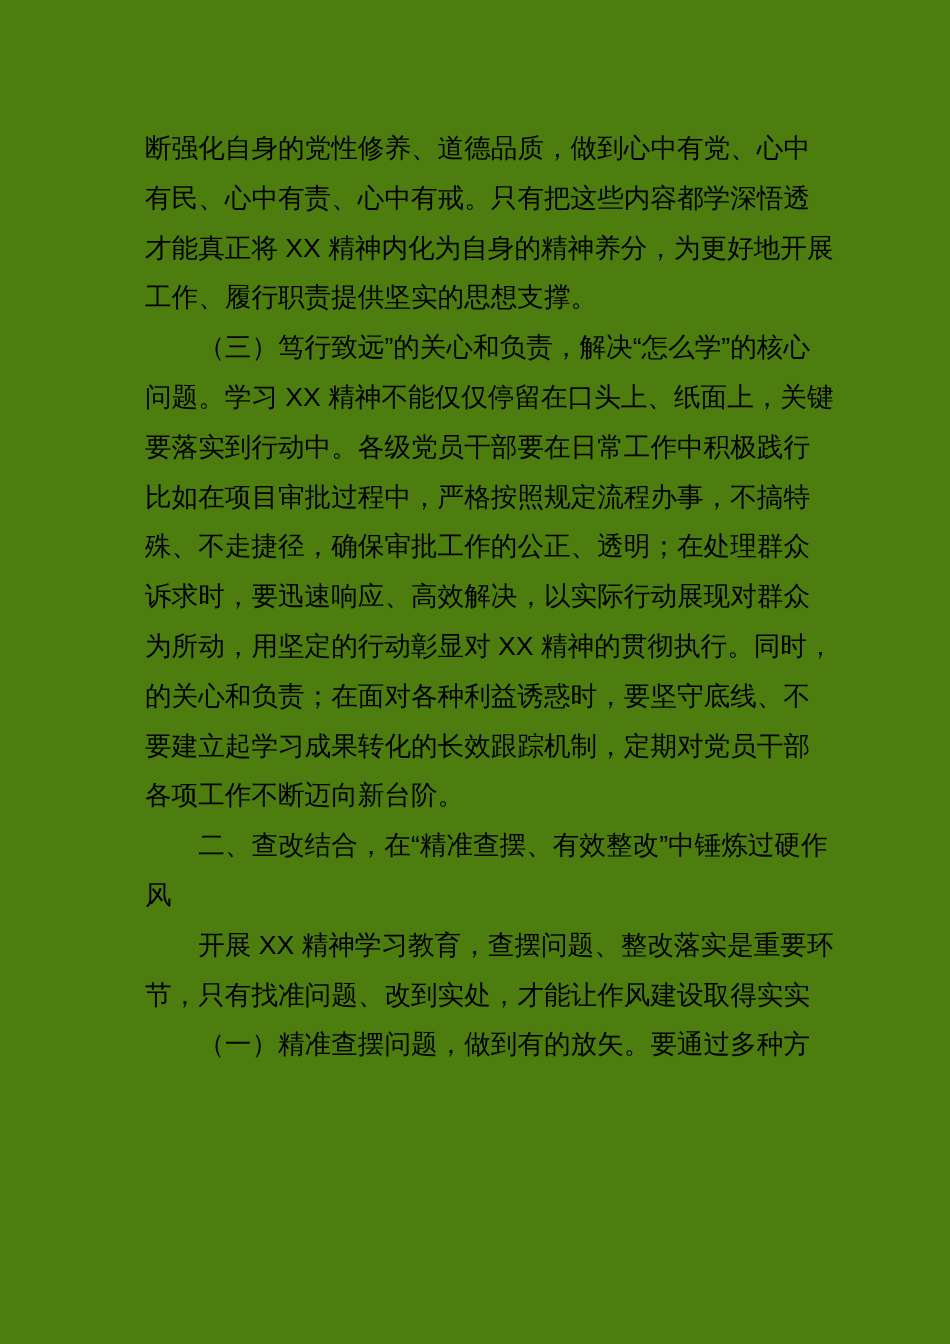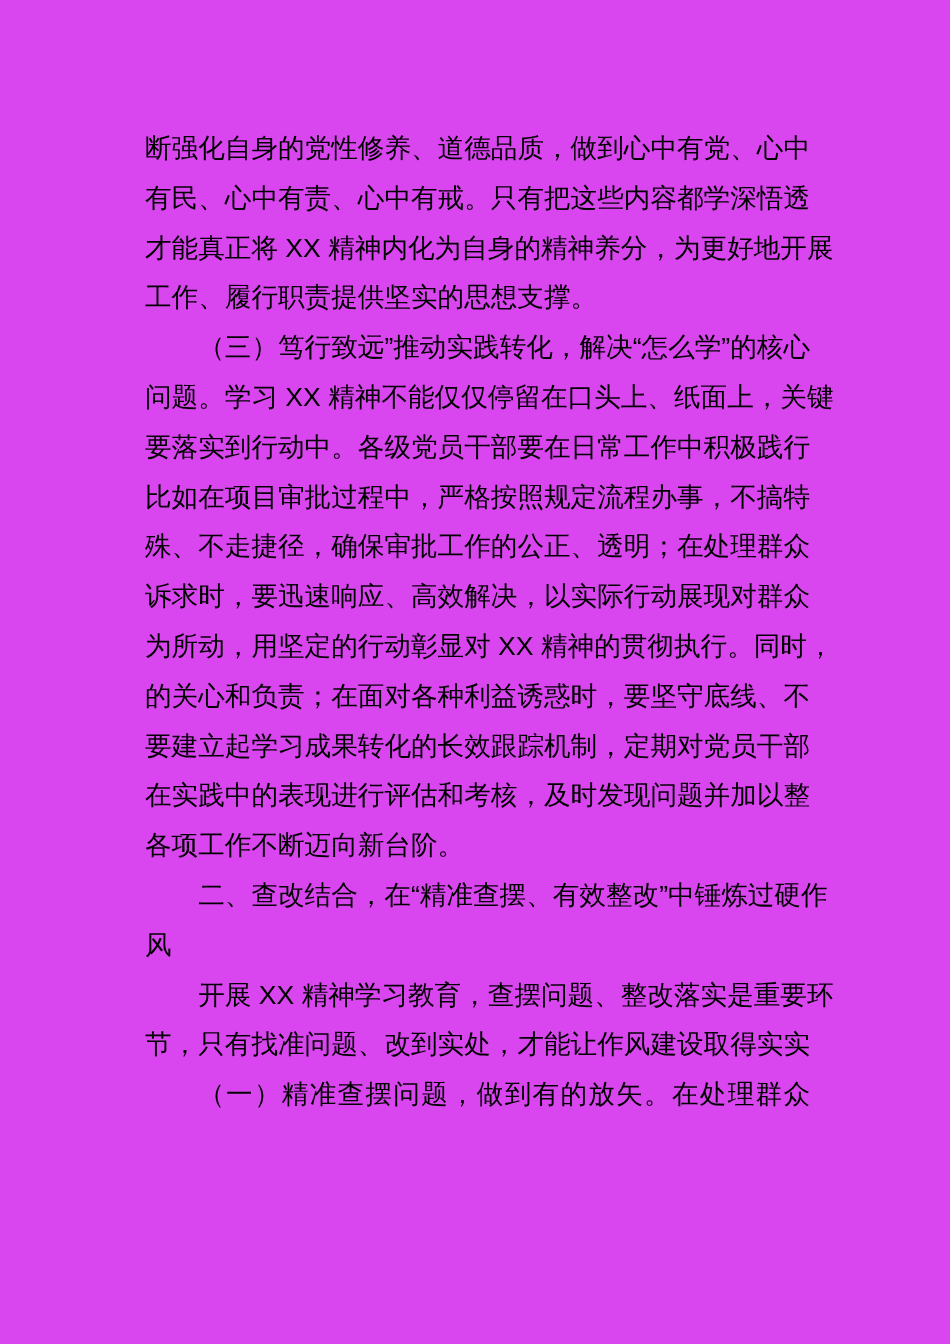--- a/index.html
+++ b/index.html
@@ -13,21 +13,21 @@
     position: relative;
     overflow: hidden;
     font-family: "Liberation Sans", sans-serif;
   }
   .page {
     position: absolute;
     left: 0;
     top: 0;
     width: 950px;
     height: 1344px;
-    background: #d946ef;
+    background: #4d7c0f;
   }
   .text-block {
     position: absolute;
     left: 145px;
     top: 124px;
     width: 665px;
     color: #000000;
     font-size: 26.6px;
     line-height: 49.8px;
     font-weight: 400;
@@ -56,37 +56,36 @@
 
 <div class="page">
   <div class="text-block" id="text-block" style="color: rgb(0, 0, 0);">
       <div class="paragraph">
         <div class="line">断强化自身的党性修养、道德品质，做到心中有党、心中</div>
         <div class="line">有民、心中有责、心中有戒。只有把这些内容都学深悟透</div>
         <div class="line">才能真正将 XX 精神内化为自身的精神养分，为更好地开展</div>
         <div class="line short">工作、履行职责提供坚实的思想支撑。</div>
       </div>
       <div class="paragraph">
-        <div class="line indent">（三）笃行致远”推动实践转化，解决“怎么学”的核心</div>
+        <div class="line indent">（三）笃行致远”的关心和负责，解决“怎么学”的核心</div>
         <div class="line">问题。学习 XX 精神不能仅仅停留在口头上、纸面上，关键</div>
         <div class="line">要落实到行动中。各级党员干部要在日常工作中积极践行</div>
         <div class="line">比如在项目审批过程中，严格按照规定流程办事，不搞特</div>
         <div class="line">殊、不走捷径，确保审批工作的公正、透明；在处理群众</div>
         <div class="line">诉求时，要迅速响应、高效解决，以实际行动展现对群众</div>
         <div class="line">为所动，用坚定的行动彰显对 XX 精神的贯彻执行。同时，</div>
         <div class="line">的关心和负责；在面对各种利益诱惑时，要坚守底线、不</div>
         <div class="line">要建立起学习成果转化的长效跟踪机制，定期对党员干部</div>
-        <div class="line">在实践中的表现进行评估和考核，及时发现问题并加以整</div>
         <div class="line short">各项工作不断迈向新台阶。</div>
       </div>
       <div class="paragraph">
         <div class="line indent">二、查改结合，在“精准查摆、有效整改”中锤炼过硬作</div>
         <div class="line short">风</div>
       </div>
       <div class="paragraph">
         <div class="line indent">开展 XX 精神学习教育，查摆问题、整改落实是重要环</div>
         <div class="line">节，只有找准问题、改到实处，才能让作风建设取得实实</div>
       </div>
       <div class="paragraph">
-        <div class="line indent">（一）精准查摆问题，做到有的放矢。在处理群众</div>
+        <div class="line indent">（一）精准查摆问题，做到有的放矢。要通过多种方</div>
       </div>
     </div>
 </div>
 
 </body></html>

